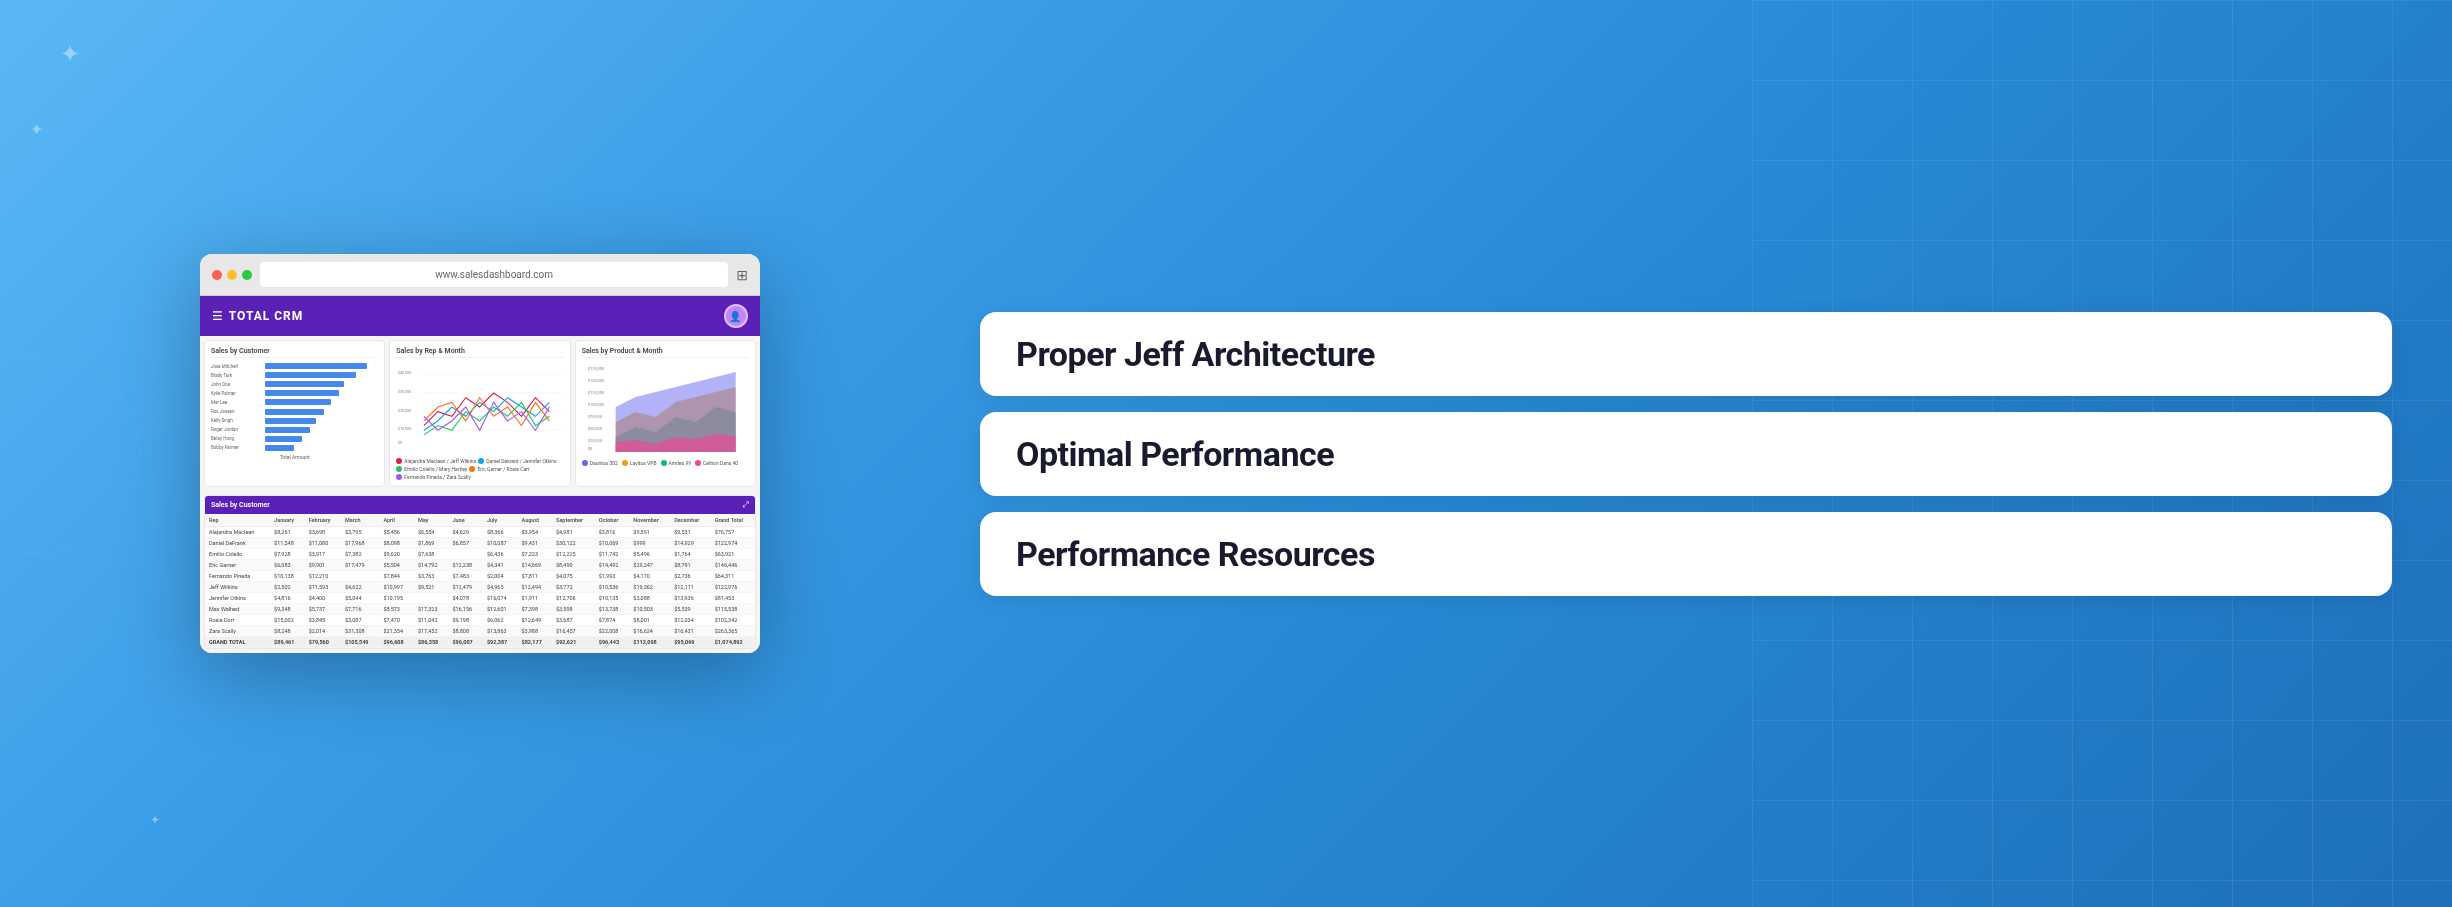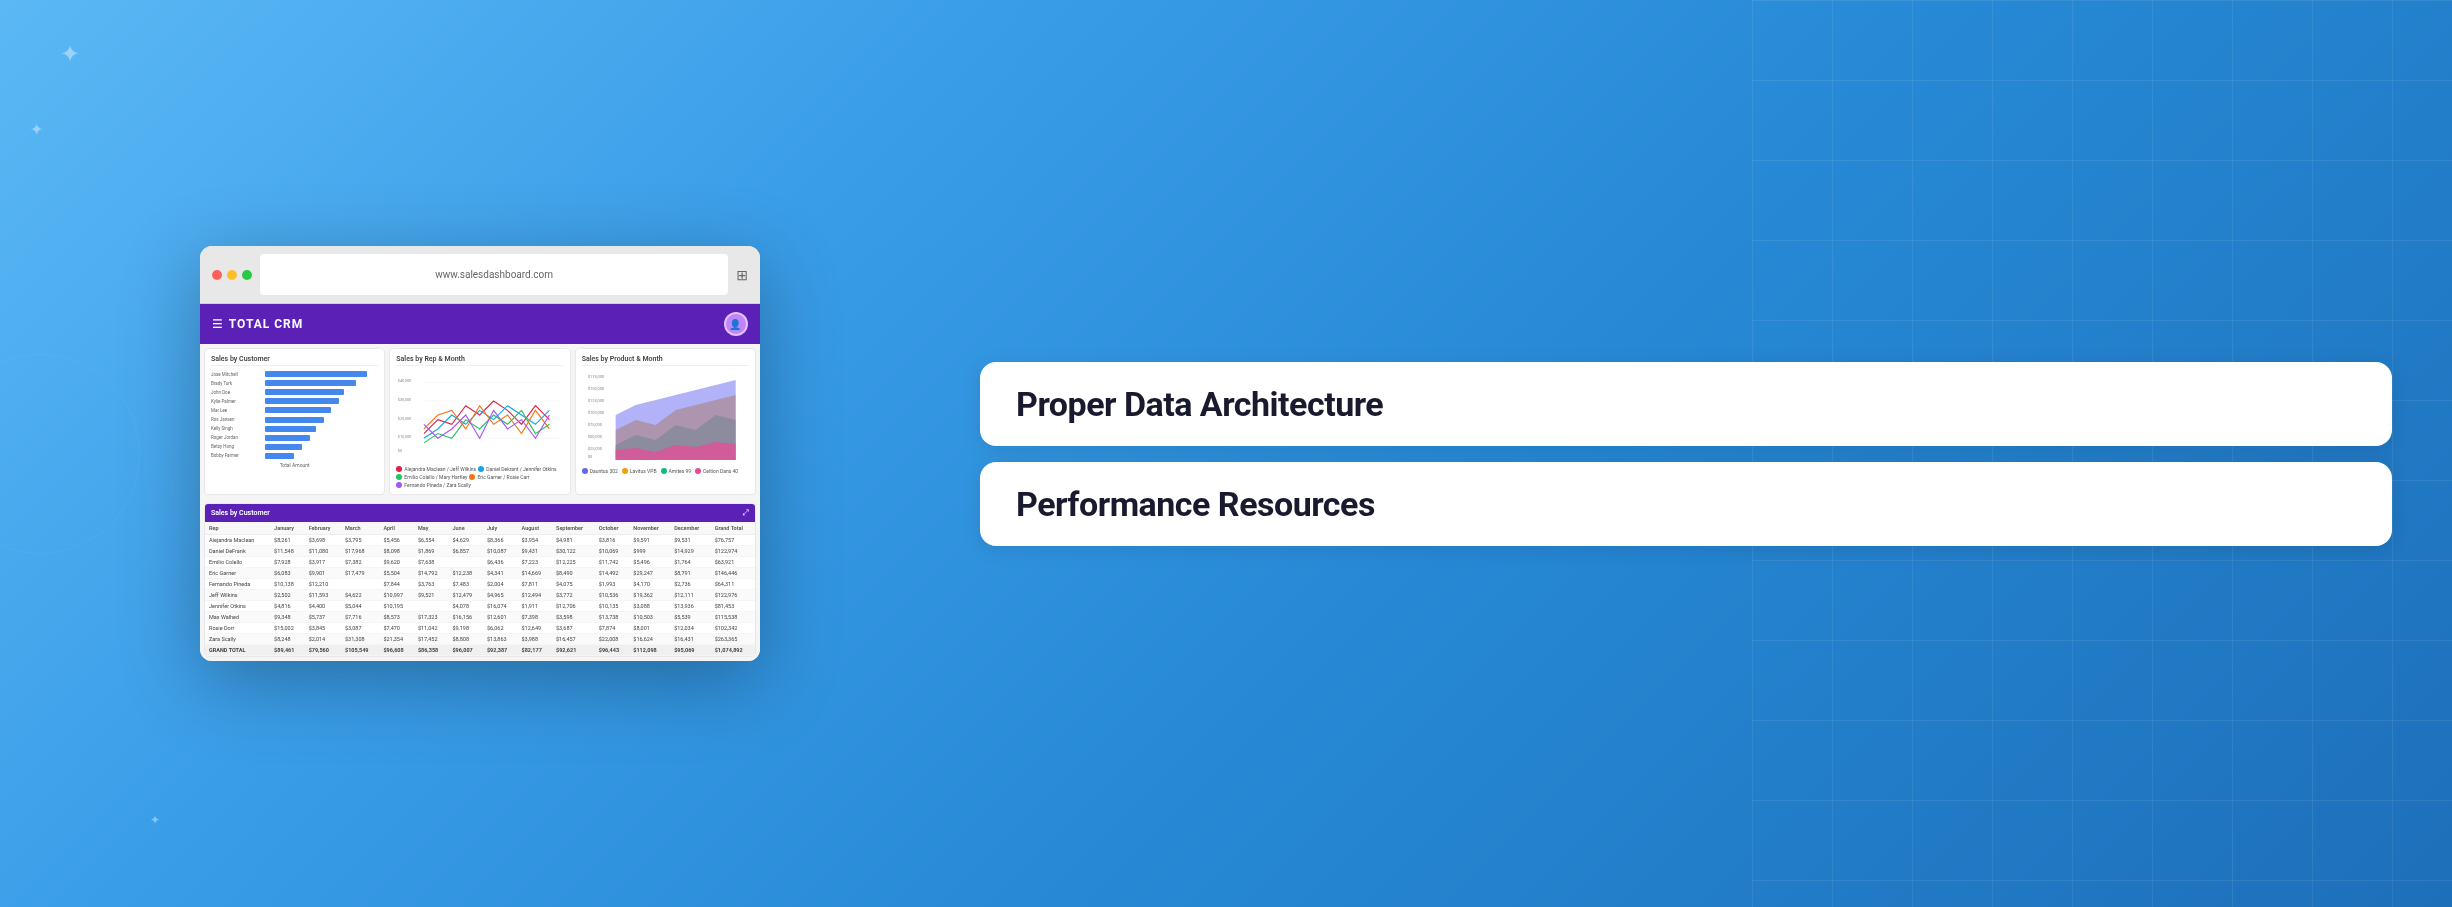--- a/index.html
+++ b/index.html
@@ -80,21 +80,21 @@
       border-radius: 50%;
     }
     .dot-red { background: #ff5f57; }
     .dot-yellow { background: #ffbd2e; }
     .dot-green { background: #28ca41; }
 
     .browser-url {
       flex: 1;
       background: #fff;
       border-radius: 4px;
-      padding: 15px 10px;
+      padding: 7px 10px;
       font-size: 10px;
       color: #666;
       text-align: center;
     }
 
     .browser-icons {
       display: flex;
       gap: 4px;
       color: #666;
       font-size: 14px;
@@ -635,18 +635,21 @@
             </tr>
           </tbody>
         </table>
       </div>
     </div>
   </div>
 </div>
 
 <div class="right-section">
   <div class="feature-card">
-    <span class="feature-card-text">Proper Data Architecture</span>
+    <span class="feature-card-text">Proper Jeff Architecture</span>
+  </div>
+  <div class="feature-card">
+    <span class="feature-card-text">Optimal Performance</span>
   </div>
   <div class="feature-card">
     <span class="feature-card-text">Performance Resources</span>
   </div>
 </div>
 
 </body></html>

